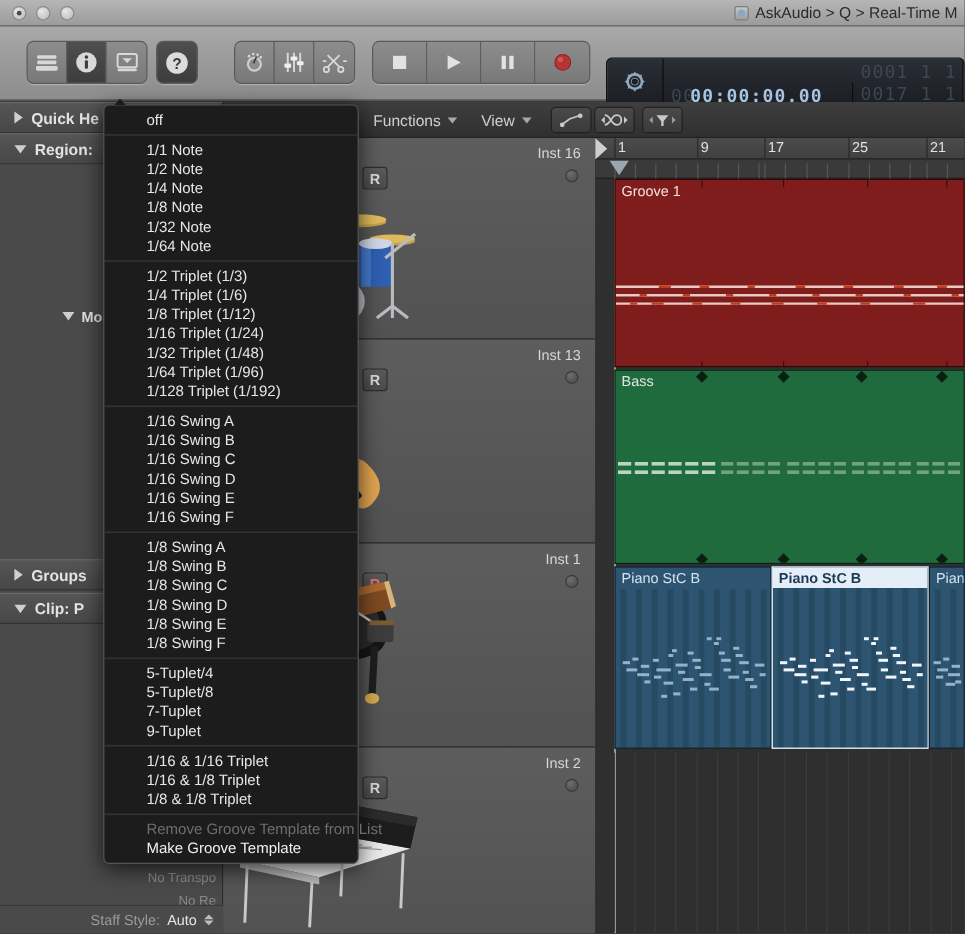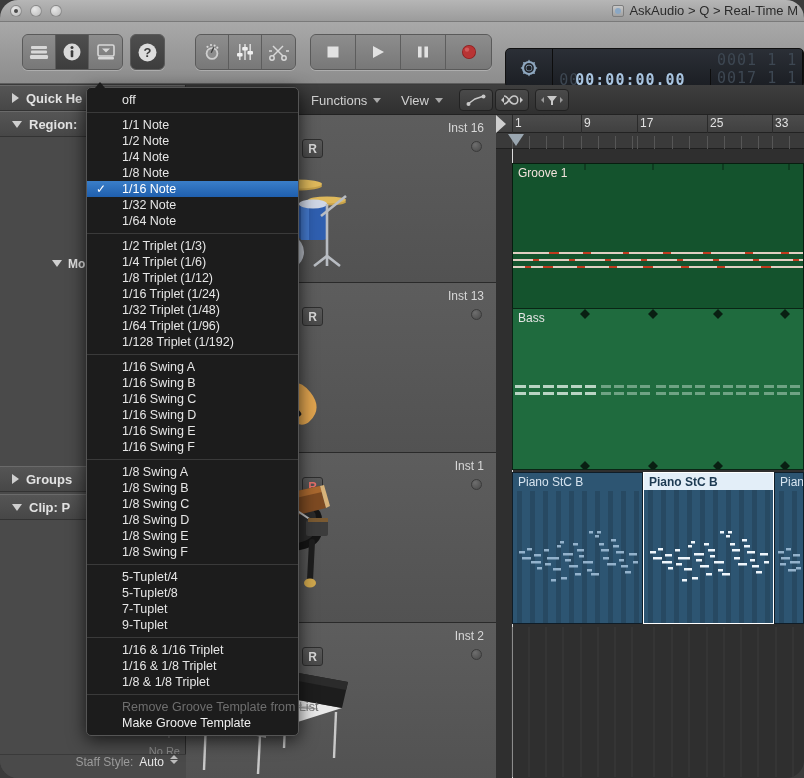--- a/index.html
+++ b/index.html
@@ -3,21 +3,21 @@
 <meta charset="utf-8">
 <style>
   * { box-sizing: border-box; margin: 0; padding: 0; }
   html, body {
     width: 804px; height: 778px;
     font-family: "Liberation Sans", sans-serif;
     background: #3b3b3b;
     overflow: hidden;
     -webkit-font-smoothing: antialiased;
   }
-  #app { position: relative; width: 804px; height: 778px; overflow: hidden; border-radius: 18px; }
+  #app { position: relative; width: 804px; height: 778px; overflow: hidden; }
 
   
   .titlebar {
     position: absolute; left: 0; top: 0; width: 804px; height: 22px;
     background: linear-gradient(to bottom, #b6b6b6, #9b9b9b);
     border-bottom: 1px solid #7a7a7a;
   }
   .traffic { position: absolute; top: 5px; display: flex; gap: 8px; left: 10px; }
   .dot { width: 12px; height: 12px; border-radius: 50%;
          border: 1px solid rgba(0,0,0,0.32);
@@ -122,21 +122,21 @@
     padding-right: 5px; color: #9b9b9b; font-size: 11px; white-space: nowrap;
   }
   .prow.b { color: #e0e0e0; font-weight: bold; }
   .prow.dim2 { color: #8a8a8a; }
   .sub-head {
     height: 21px; display: flex; align-items: center; gap: 6px; padding-left: 52px;
     color: #e2e2e2; font-size: 12px; font-weight: bold;
   }
   .staffrow {
     position: absolute; left: 0; bottom: 0; width: 186px; height: 24px;
-    display: flex; justify-content: flex-end; gap: 6px;
+    display: flex; align-items: center; justify-content: flex-end; gap: 6px;
     padding-right: 8px; background: #4a4a4a;
     border-top: 1px solid #3a3a3a;
   }
   .staff-label { color: #9b9b9b; font-size: 12px; }
   .staff-val { color: #e6e6e6; font-size: 12px; }
   .stepper { display:flex; flex-direction:column; gap:1px; }
   .stepper i { display:block; width:0;height:0;border-left:4px solid transparent;border-right:4px solid transparent; }
   .stepper i.up { border-bottom:4px solid #bdbdbd; }
   .stepper i.dn { border-top:4px solid #bdbdbd; }
 
@@ -626,21 +626,21 @@
       <div class="cursor-arrow"></div>
       <div class="tickline" style="left:16px;"></div>
       <div class="tickline" style="left:85px;"></div>
       <div class="tickline" style="left:141px;"></div>
       <div class="tickline" style="left:211px;"></div>
       <div class="tickline" style="left:276px;"></div>
       <div class="bar" style="left:19px;">1</div>
       <div class="bar" style="left:88px;">9</div>
       <div class="bar" style="left:144px;">17</div>
       <div class="bar" style="left:214px;">25</div>
-      <div class="bar" style="left:279px;">33</div>
+      <div class="bar" style="left:279px;">21</div>
     </div>
     <div class="subruler">
       <div class="t" style="left:16px;"></div>
         <div class="t" style="left:33px;"></div>
         <div class="t" style="left:50px;"></div>
       <div class="t" style="left:67px;"></div>
         <div class="t" style="left:85px;"></div>
         <div class="t" style="left:102px;"></div>
       <div class="t" style="left:119px;"></div>
         <div class="t" style="left:136px;"></div>
@@ -651,21 +651,21 @@
       <div class="t" style="left:211px;"></div>
         <div class="t" style="left:228px;"></div>
         <div class="t" style="left:245px;"></div>
       <div class="t" style="left:262px;"></div>
         <div class="t" style="left:276px;"></div>
         <div class="t" style="left:293px;"></div>
     </div>
     <div class="playhead-tri"></div>
     <div class="playline"></div>
 
-    <div class="region" style="left:16px;top:48px;width:292px;height:157px;background:#14532d;">
+    <div class="region" style="left:16px;top:34px;width:292px;height:157px;background:#7f1d1d;">
       <div class="rname" style="color:#f2e2dc;">Groove 1</div>
       <svg width="292" height="157" style="position:absolute;left:0;top:0;">
         <g stroke="#f3d9cf" stroke-width="2" opacity=".92">
           <path d="M0 89 H292"></path>
             <path d="M0 96 H292"></path>
             <path d="M0 103 H292"></path>
         </g>
         <g stroke="#c03a1e" stroke-width="2">
           <path d="M36 89 H46"></path>
             <path d="M70 89 H78"></path>
@@ -925,21 +925,20 @@
   <div class="popup-nub"></div>
   <div class="popup">
 
     <div class="mi">off</div>
     <div class="msep"></div>
 
     <div class="mi">1/1 Note</div>
     <div class="mi">1/2 Note</div>
     <div class="mi">1/4 Note</div>
     <div class="mi">1/8 Note</div>
-    <div class="mi sel">1/16 Note</div>
     <div class="mi">1/32 Note</div>
     <div class="mi">1/64 Note</div>
     <div class="msep"></div>
 
     <div class="mi">1/2 Triplet (1/3)</div>
     <div class="mi">1/4 Triplet (1/6)</div>
     <div class="mi">1/8 Triplet (1/12)</div>
     <div class="mi">1/16 Triplet (1/24)</div>
     <div class="mi">1/32 Triplet (1/48)</div>
     <div class="mi">1/64 Triplet (1/96)</div>

